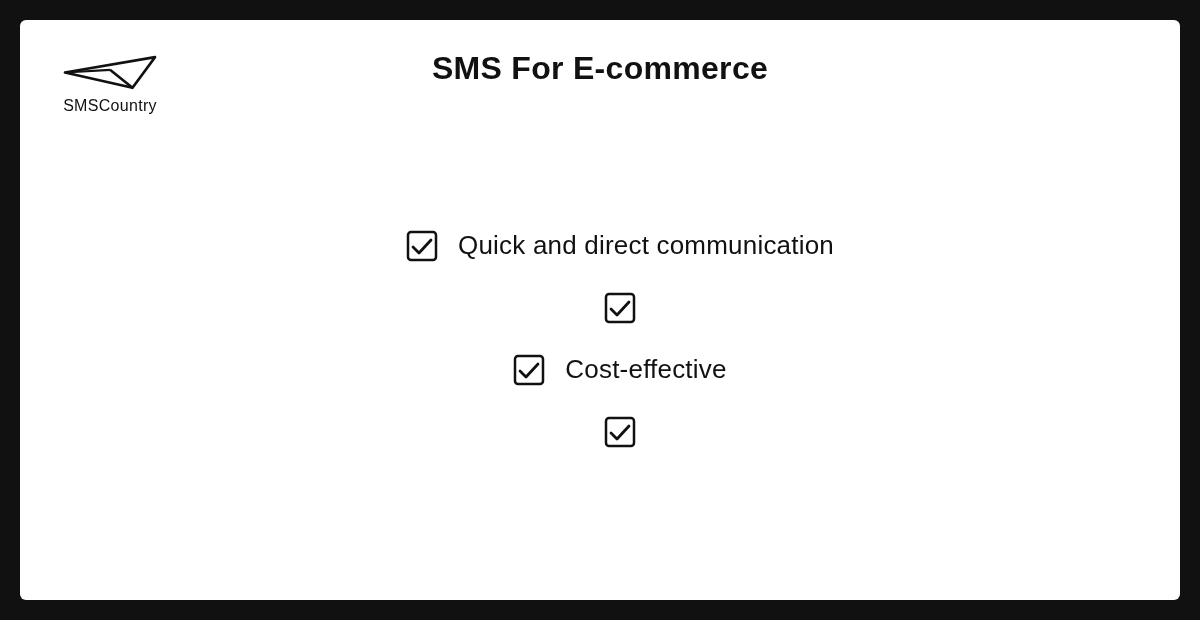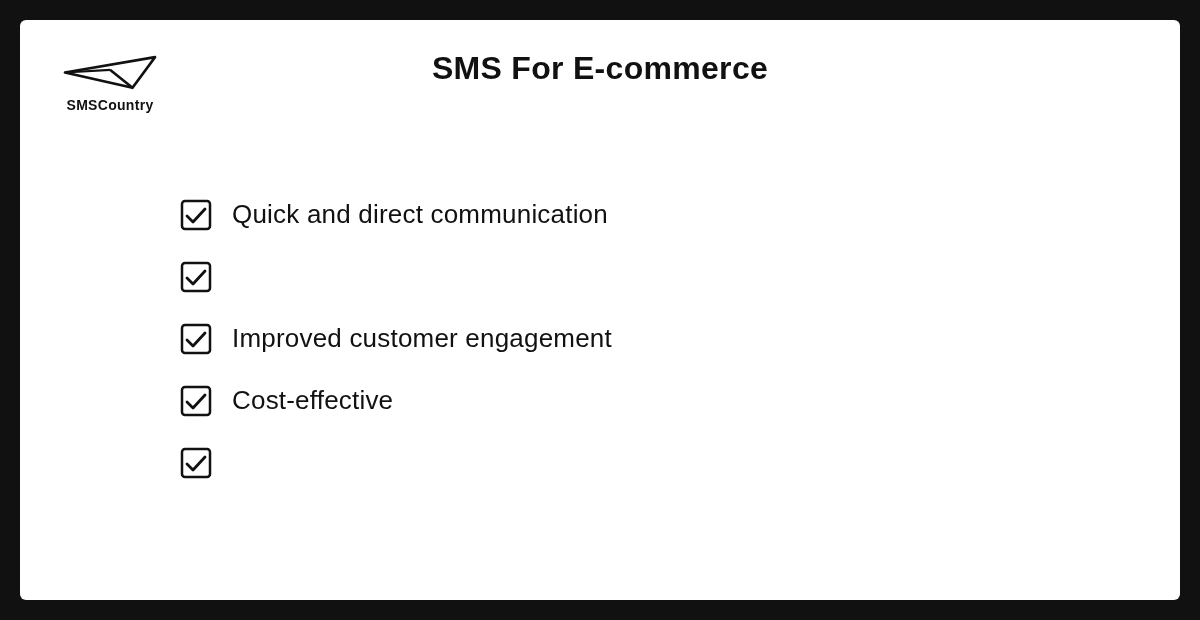--- a/index.html
+++ b/index.html
@@ -45,43 +45,44 @@
       left: 0;
       top: 0;
     }
 
     .logo-svg {
       width: 100px;
       height: 45px;
     }
 
     .logo-text {
-      font-size: 14px;
+      font-size: 16px;
       color: #111;
-      font-weight: 700;
+      font-weight: 400;
       letter-spacing: 0.3px;
       margin-top: 2px;
     }
 
     .slide-title {
       flex: 1;
       text-align: center;
       font-size: 32px;
       font-weight: 700;
       color: #111;
       letter-spacing: 0.3px;
     }
 
     .content-area {
       display: flex;
       flex-direction: column;
       padding: 30px 80px 30px 120px;
       gap: 10px;
       flex: 1;
       justify-content: center;
+      align-items: center;
     }
 
     .checklist-item {
       display: flex;
       align-items: center;
       gap: 20px;
       padding: 10px 0;
     }
 
     .check-icon {
@@ -127,27 +128,20 @@
         <svg class="check-icon" viewBox="0 0 32 32" fill="none" xmlns="http://www.w3.org/2000/svg">
           <rect x="2" y="2" width="28" height="28" rx="3" ry="3" stroke="#111" stroke-width="2.5" fill="none"></rect>
           <path d="M7 17 L13 23 L25 10" stroke="#111" stroke-width="2.8" stroke-linecap="round" stroke-linejoin="round" fill="none"></path>
         </svg>
       </div>
       <div class="checklist-item">
         <svg class="check-icon" viewBox="0 0 32 32" fill="none" xmlns="http://www.w3.org/2000/svg">
           <rect x="2" y="2" width="28" height="28" rx="3" ry="3" stroke="#111" stroke-width="2.5" fill="none"></rect>
           <path d="M7 17 L13 23 L25 10" stroke="#111" stroke-width="2.8" stroke-linecap="round" stroke-linejoin="round" fill="none"></path>
         </svg>
-        <span class="item-label">Improved customer engagement</span>
-      </div>
-      <div class="checklist-item">
-        <svg class="check-icon" viewBox="0 0 32 32" fill="none" xmlns="http://www.w3.org/2000/svg">
-          <rect x="2" y="2" width="28" height="28" rx="3" ry="3" stroke="#111" stroke-width="2.5" fill="none"></rect>
-          <path d="M7 17 L13 23 L25 10" stroke="#111" stroke-width="2.8" stroke-linecap="round" stroke-linejoin="round" fill="none"></path>
-        </svg>
         <span class="item-label">Cost-effective</span>
       </div>
       <div class="checklist-item">
         <svg class="check-icon" viewBox="0 0 32 32" fill="none" xmlns="http://www.w3.org/2000/svg">
           <rect x="2" y="2" width="28" height="28" rx="3" ry="3" stroke="#111" stroke-width="2.5" fill="none"></rect>
           <path d="M7 17 L13 23 L25 10" stroke="#111" stroke-width="2.8" stroke-linecap="round" stroke-linejoin="round" fill="none"></path>
         </svg>
       </div>
     </div>
 </div>

